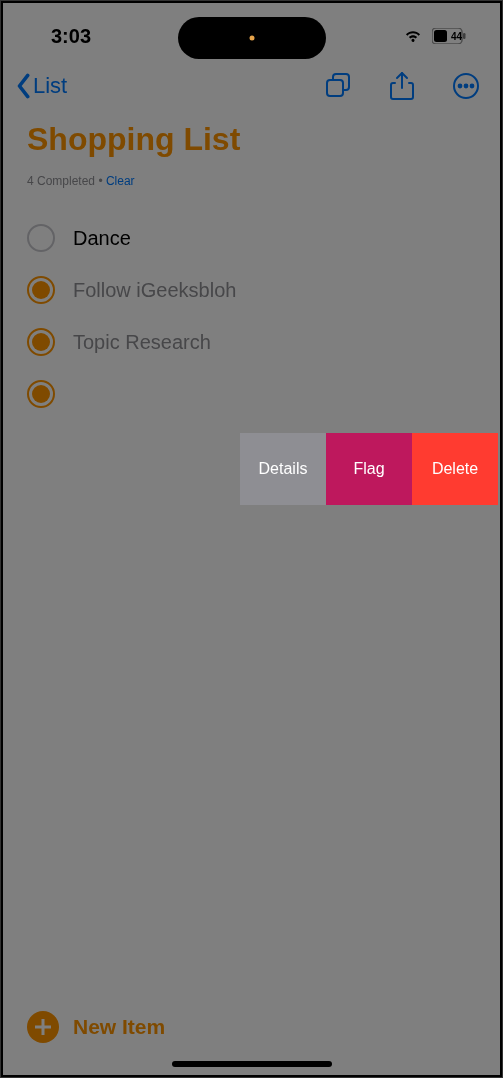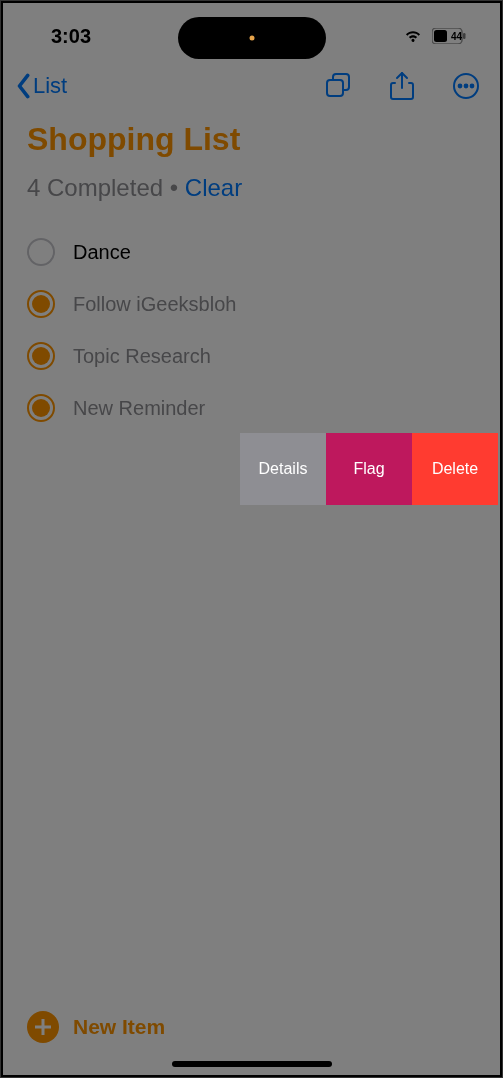--- a/index.html
+++ b/index.html
@@ -88,21 +88,21 @@
     .nav-icon svg { width: 28px; height: 30px; display:block; }
 
     .content { padding: 0 24px; }
     .page-title {
       font-size: 32px;
       font-weight: 700;
       color: #ff9500;
       margin: 12px 0 16px 0;
     }
     .completed-row {
-      font-size: 24px;
+      font-size: 12px;
       color: #8e8e93;
       margin-bottom: 24px;
     }
     .completed-clear {
       color: #007aff;
     }
 
     .item {
       display: flex;
       align-items: center;
@@ -267,21 +267,20 @@
     <div class="item">
       <span class="circle filled"></span>
       <span class="item-label dimmed">Follow iGeeksbloh</span>
     </div>
     <div class="item">
       <span class="circle filled"></span>
       <span class="item-label dimmed">Topic Research</span>
     </div>
     <div class="item">
       <span class="circle filled"></span>
-      <span class="item-label dimmed">New Reminder</span>
     </div>
   </div>
 
   <div class="bottom-bar">
     <span class="add-icon"></span>
     <span class="new-item-label">New Item</span>
   </div>
 
   <div class="dim-overlay"></div>
 

